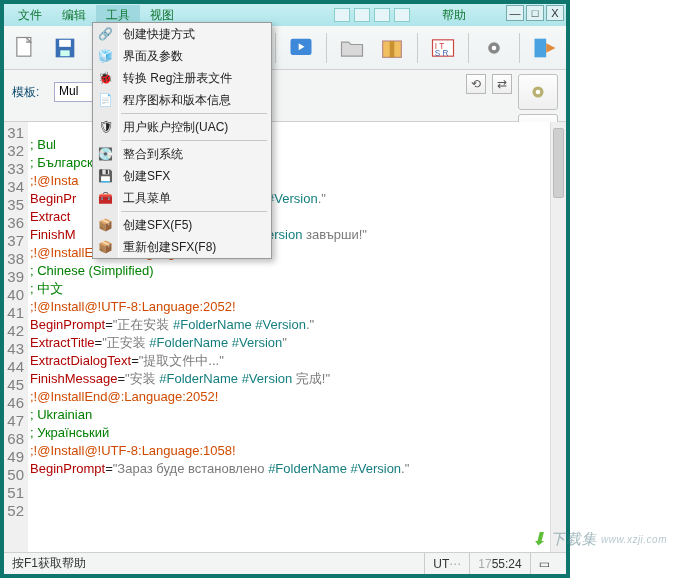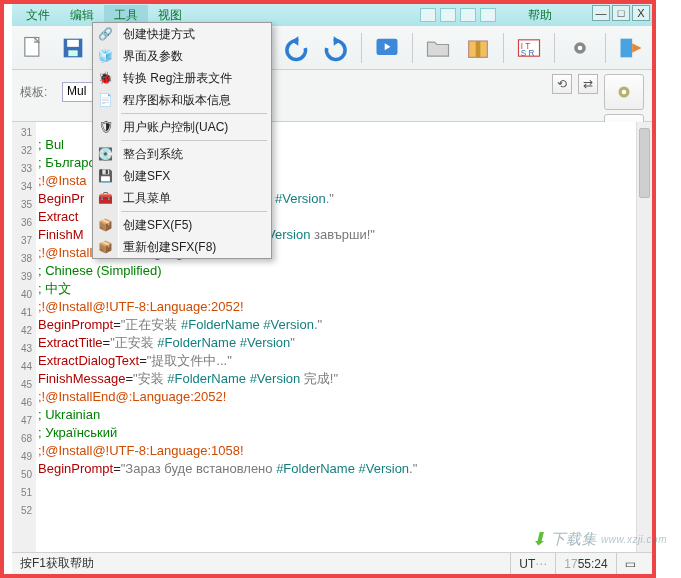--- a/index.html
+++ b/index.html
@@ -1,46 +1,46 @@
 <!DOCTYPE html>
 <html><head>
 <meta charset="utf-8">
 <style>
   * { box-sizing: border-box; margin: 0; padding: 0; font-family: "Microsoft YaHei", "SimSun", Tahoma, sans-serif; }
   body { width: 681px; height: 578px; background: #fff; overflow: hidden; font-size: 12px; position: relative; }
   
-  .frame { border: 4px solid #ef4444; width: 656px; height: 578px; display: flex; flex-direction: column; padding-left: 8px; }
+  .frame { border: 4px solid #0f766e; width: 570px; height: 578px; display: flex; flex-direction: column; }
   
   .titlebar { height: 22px; background: linear-gradient(#c8eef2,#aee5ea); display: flex; align-items: center; position: relative; }
   .menubar { display: flex; gap: 0; padding-left: 4px; }
   .menubar-item { padding: 2px 10px; color: #173; font-size: 12px; cursor: default; }
   .menubar-item.help { position: absolute; right: 90px; }
   .title-center { position: absolute; left: 50%; transform: translateX(-50%); color: #0a557b; font-weight: bold; font-size: 13px; }
   .winbtns { position: absolute; right: 2px; top: 1px; display: flex; gap: 2px; }
   .winbtn { width: 18px; height: 16px; border: 1px solid #7aa; background: #dff2f4; font-size: 11px; text-align: center; line-height: 14px; color: #333; }
   .pinbtns { position: absolute; right: 156px; display: flex; gap: 4px; }
   .pinbtn { width: 16px; height: 14px; border: 1px solid #8cc; background: #e6f5f7; }
   
   .toolbar { height: 44px; background: linear-gradient(#f6f8f8,#eef2f2); border-bottom: 1px solid #d0d0d0; display: flex; align-items: center; padding: 2px 4px; gap: 6px; }
   .tbtn { width: 34px; height: 34px; display: flex; align-items: center; justify-content: center; border-radius: 3px; }
   .tbtn svg { width: 28px; height: 28px; }
   .tsep { width: 1px; height: 30px; background: #ccc; margin: 0 2px; }
   .spacer { flex: 1; }
   
   .bar2 { height: 52px; background: #f3f5f5; border-bottom: 1px solid #d0d0d0; padding: 4px 8px; display: flex; flex-direction: column; gap: 4px; }
   .row { display: flex; align-items: center; gap: 6px; }
-  .lbl { width: 36px; color: #737373; }
+  .lbl { width: 36px; color: #0c4a6e; }
   .combo { border: 1px solid #aac; background: #fff; height: 20px; padding: 1px 18px 1px 4px; position: relative; font-size: 12px; }
   .combo::after { content: "▾"; position: absolute; right: 3px; top: 1px; color: #666; }
   .sqbtn { width: 20px; height: 20px; border: 1px solid #b8b8b8; background: linear-gradient(#fefefe,#eee); display: flex; align-items: center; justify-content: center; font-size: 12px; color: #555; }
   .geargroup { margin-left: auto; display: flex; gap: 6px; }
   .bigbtn { width: 40px; height: 36px; border: 1px solid #c0c0c0; border-radius: 3px; background: linear-gradient(#fdfdfd,#efefef); display:flex; align-items:center; justify-content:center; }
   
   .editor { flex: 1; display: flex; overflow: hidden; position: relative; background: #fff; }
-  .gutter { width: 24px; background: #f0f0f0; text-align: right; padding: 2px 4px 2px 0; font-family: Consolas, monospace; font-size: 10px; color: #808080; line-height: 18px; }
+  .gutter { width: 24px; background: #f0f0f0; text-align: right; padding: 2px 4px 2px 0; font-family: Consolas, monospace; font-size: 15px; color: #808080; line-height: 18px; }
   .code { flex: 1; font-family: Consolas, "Courier New", monospace; font-size: 13px; line-height: 18px; padding: 2px 2px; white-space: pre; overflow: hidden; position: relative; margin-top: 12px; }
   .c-comment { color: #008000; }
   .c-dir { color: #d04a00; }
   .c-key { color: #b00000; }
   .c-num { color: #b00000; }
   .c-str { color: #7a7a7a; }
   .c-param { color: #147e7e; }
   .c-plain { color: #222; }
   .scrollbar { width: 16px; background: #efefef; border-left: 1px solid #ddd; position: relative; }
   .thumb { position: absolute; left: 2px; right: 2px; top: 6px; height: 70px; background: #cfcfcf; border: 1px solid #bbb; border-radius: 2px; }

